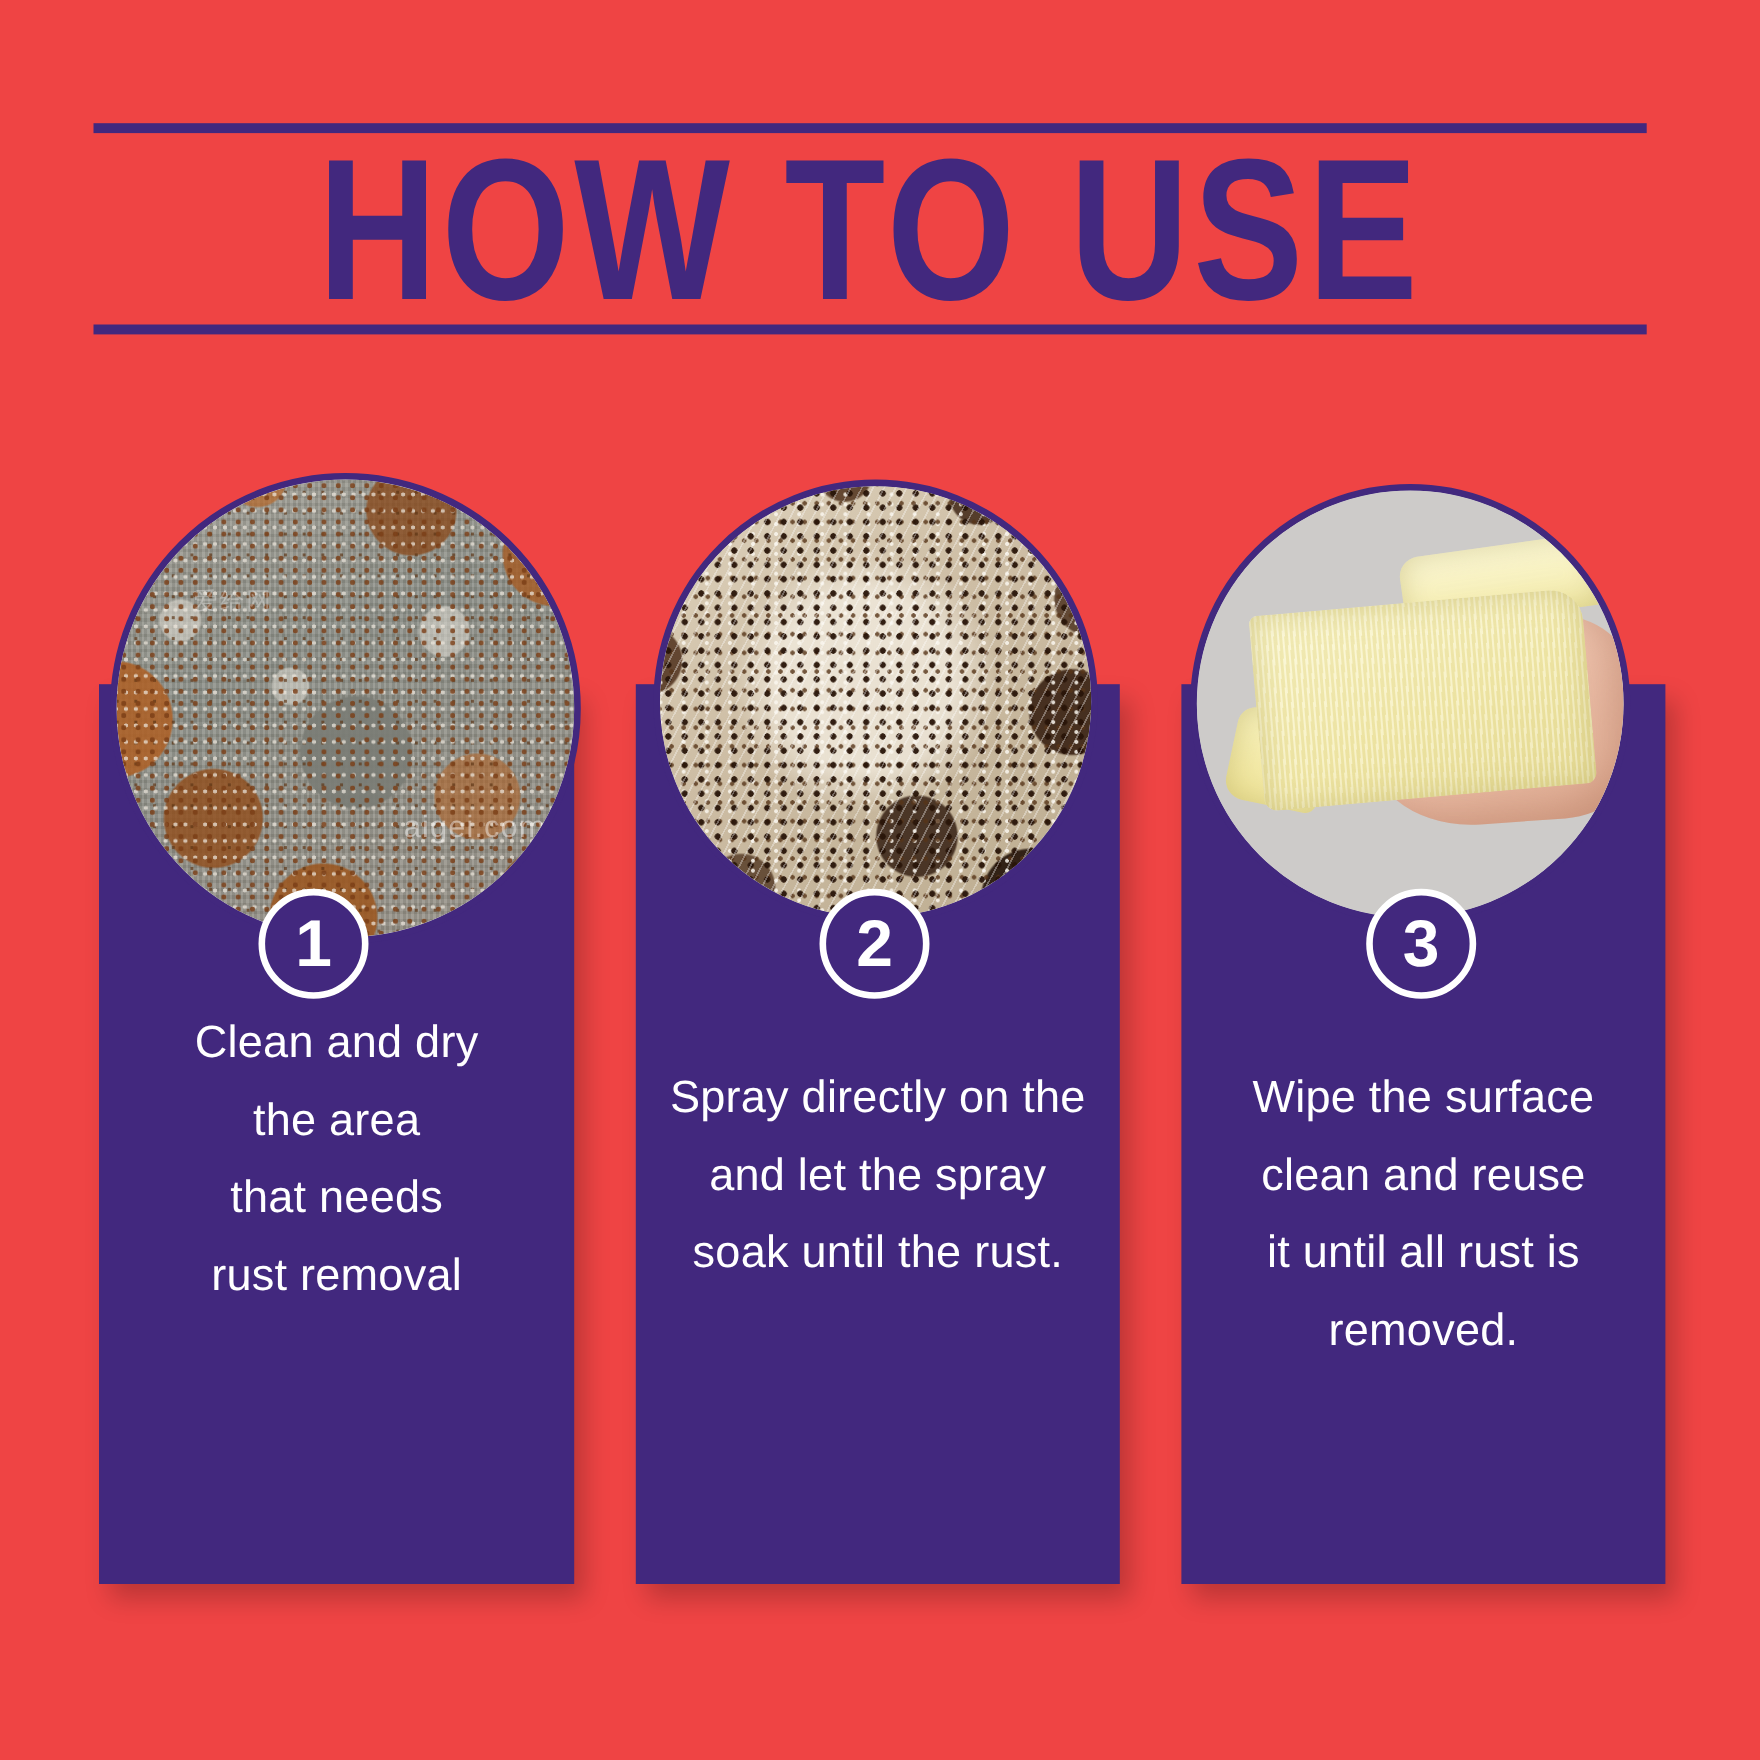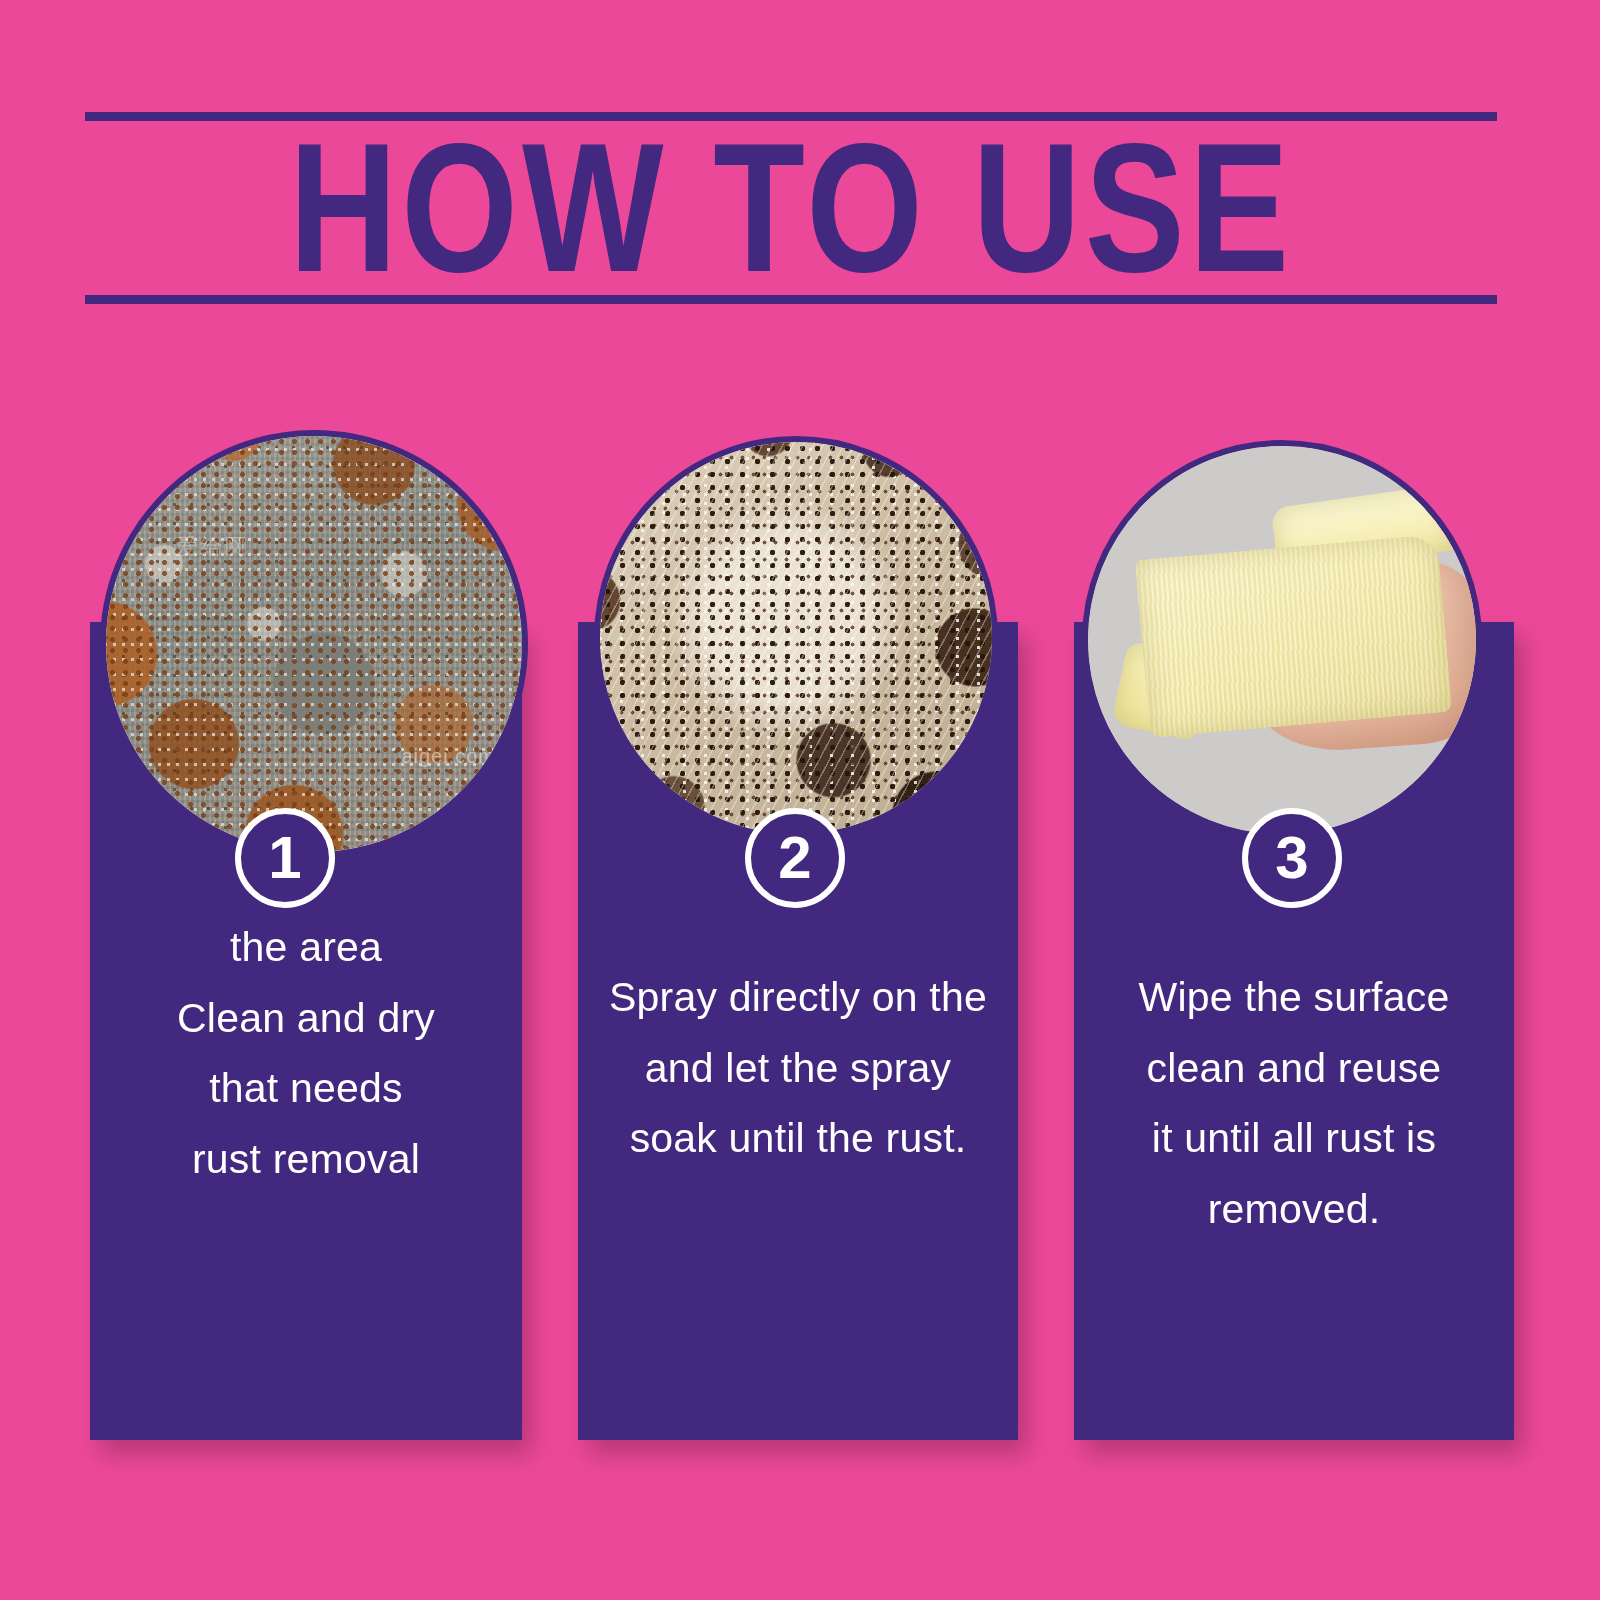--- a/index.html
+++ b/index.html
@@ -9,21 +9,21 @@
     height: 1600px;
     background: #ffffff;
     font-family: "Liberation Sans", sans-serif;
     overflow: hidden;
   }
 
   #page {
     position: relative;
     width: 1600px;
     height: 1600px;
-    background: #ec4899;
+    background: #ef4444;
   }
 
   
   #header {
     position: absolute;
     left: 85px;
     top: 112px;
     width: 1412px;
     height: 192px;
   }
@@ -126,21 +126,21 @@
       radial-gradient(circle, rgba(92,52,20,.75) 0 1.4px, transparent 1.8px);
     background-size: 13px 11px, 9px 15px, 17px 19px;
     background-position: 0 0, 4px 6px, 9px 2px;
     opacity: .9;
   }
   .watermark {
     position: absolute;
     right: 26px;
     bottom: 84px;
     color: rgba(255,255,255,.45);
-    font-size: 20px;
+    font-size: 28px;
     letter-spacing: 1px;
     font-family: "Liberation Sans", sans-serif;
     margin-left: 24px;
   }
   .watermark-cn {
     position: absolute;
     left: 70px;
     top: 96px;
     color: rgba(255,255,255,.32);
     font-size: 22px;
@@ -293,22 +293,22 @@
         <div class="watermark-cn">爱给网</div>
         <div class="watermark">aigei.com</div>
       </div>
     </div>
 
     <div class="badge badge-1">
       <span>1</span>
     </div>
 
     <div class="card-text text-1">
+      <div>Clean and dry</div>
       <div>the area</div>
-      <div>Clean and dry</div>
       <div>that needs</div>
       <div>rust removal</div>
     </div>
 
     <div class="card card-2"></div>
 
     <div class="photo photo-2">
       <div class="photo-inner">
         <div class="tex-spray"></div>
         <div class="tex-spray-speck"></div>

